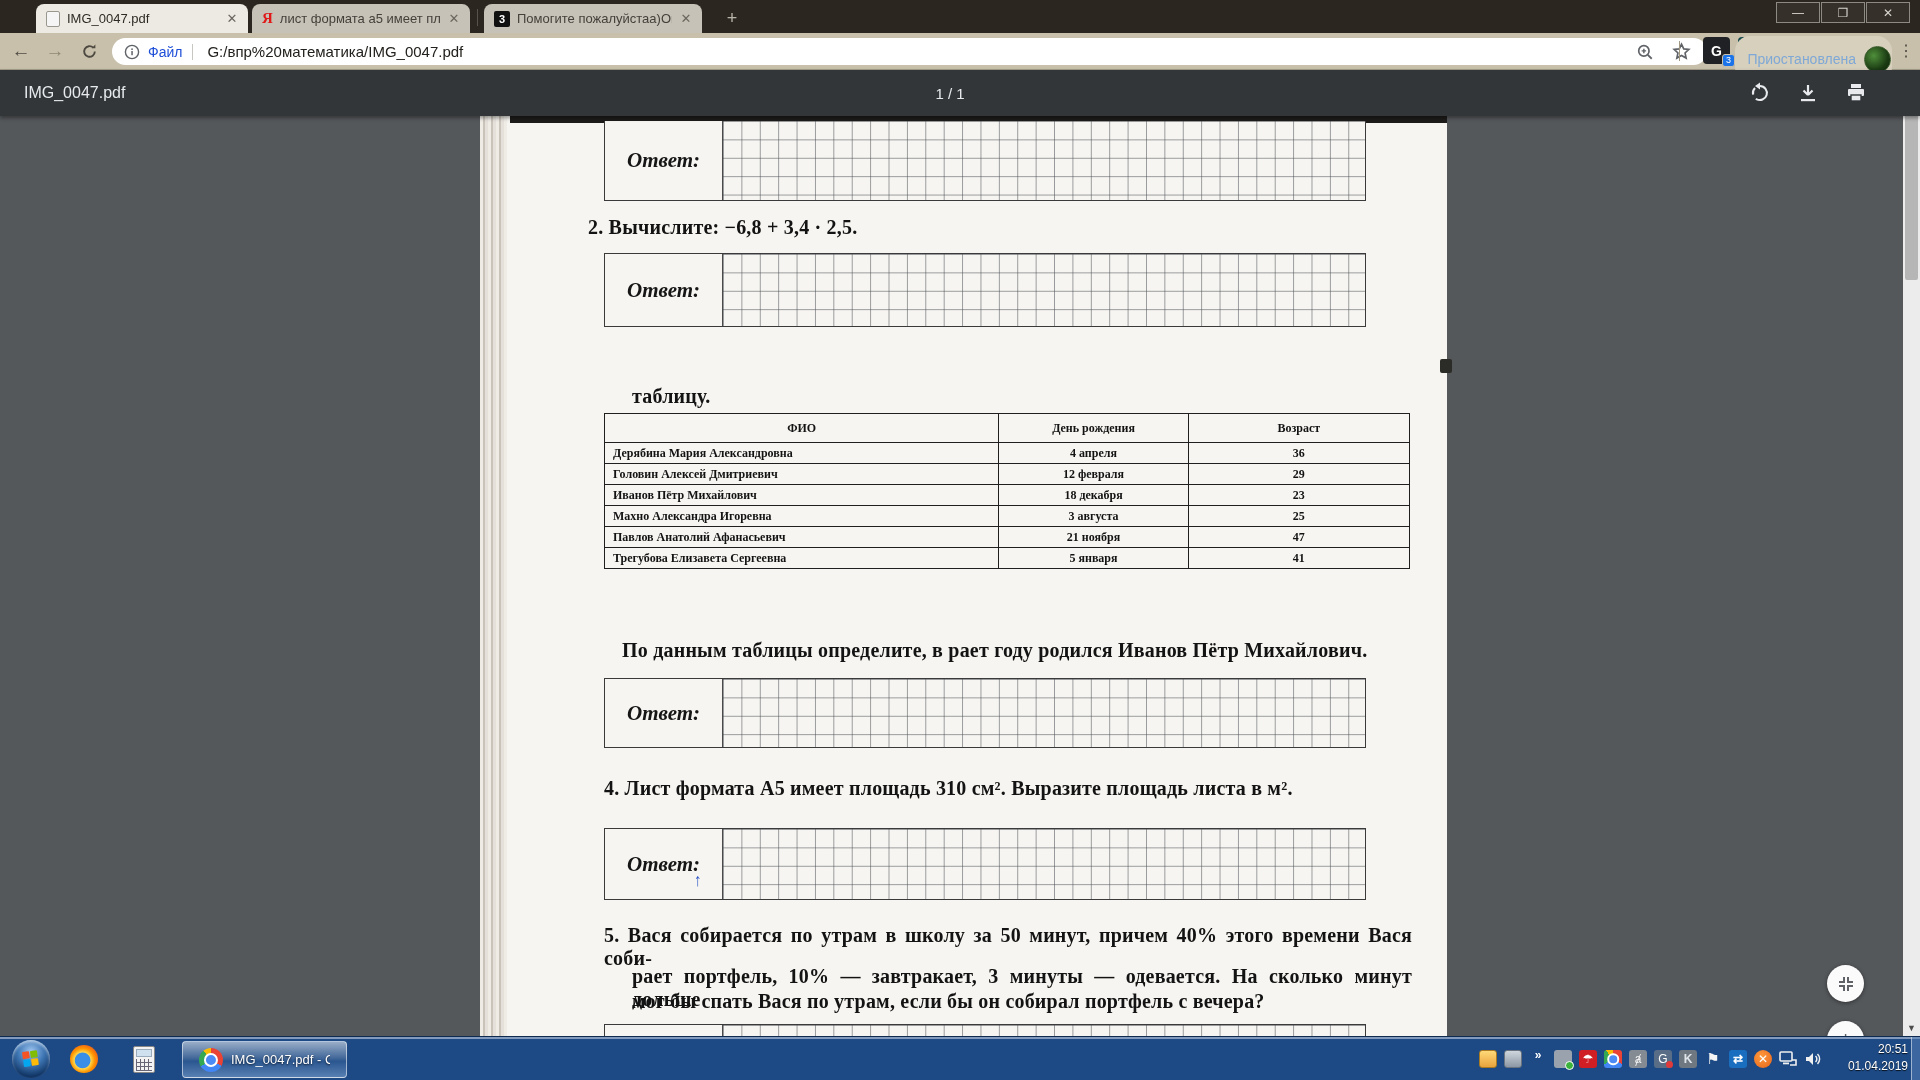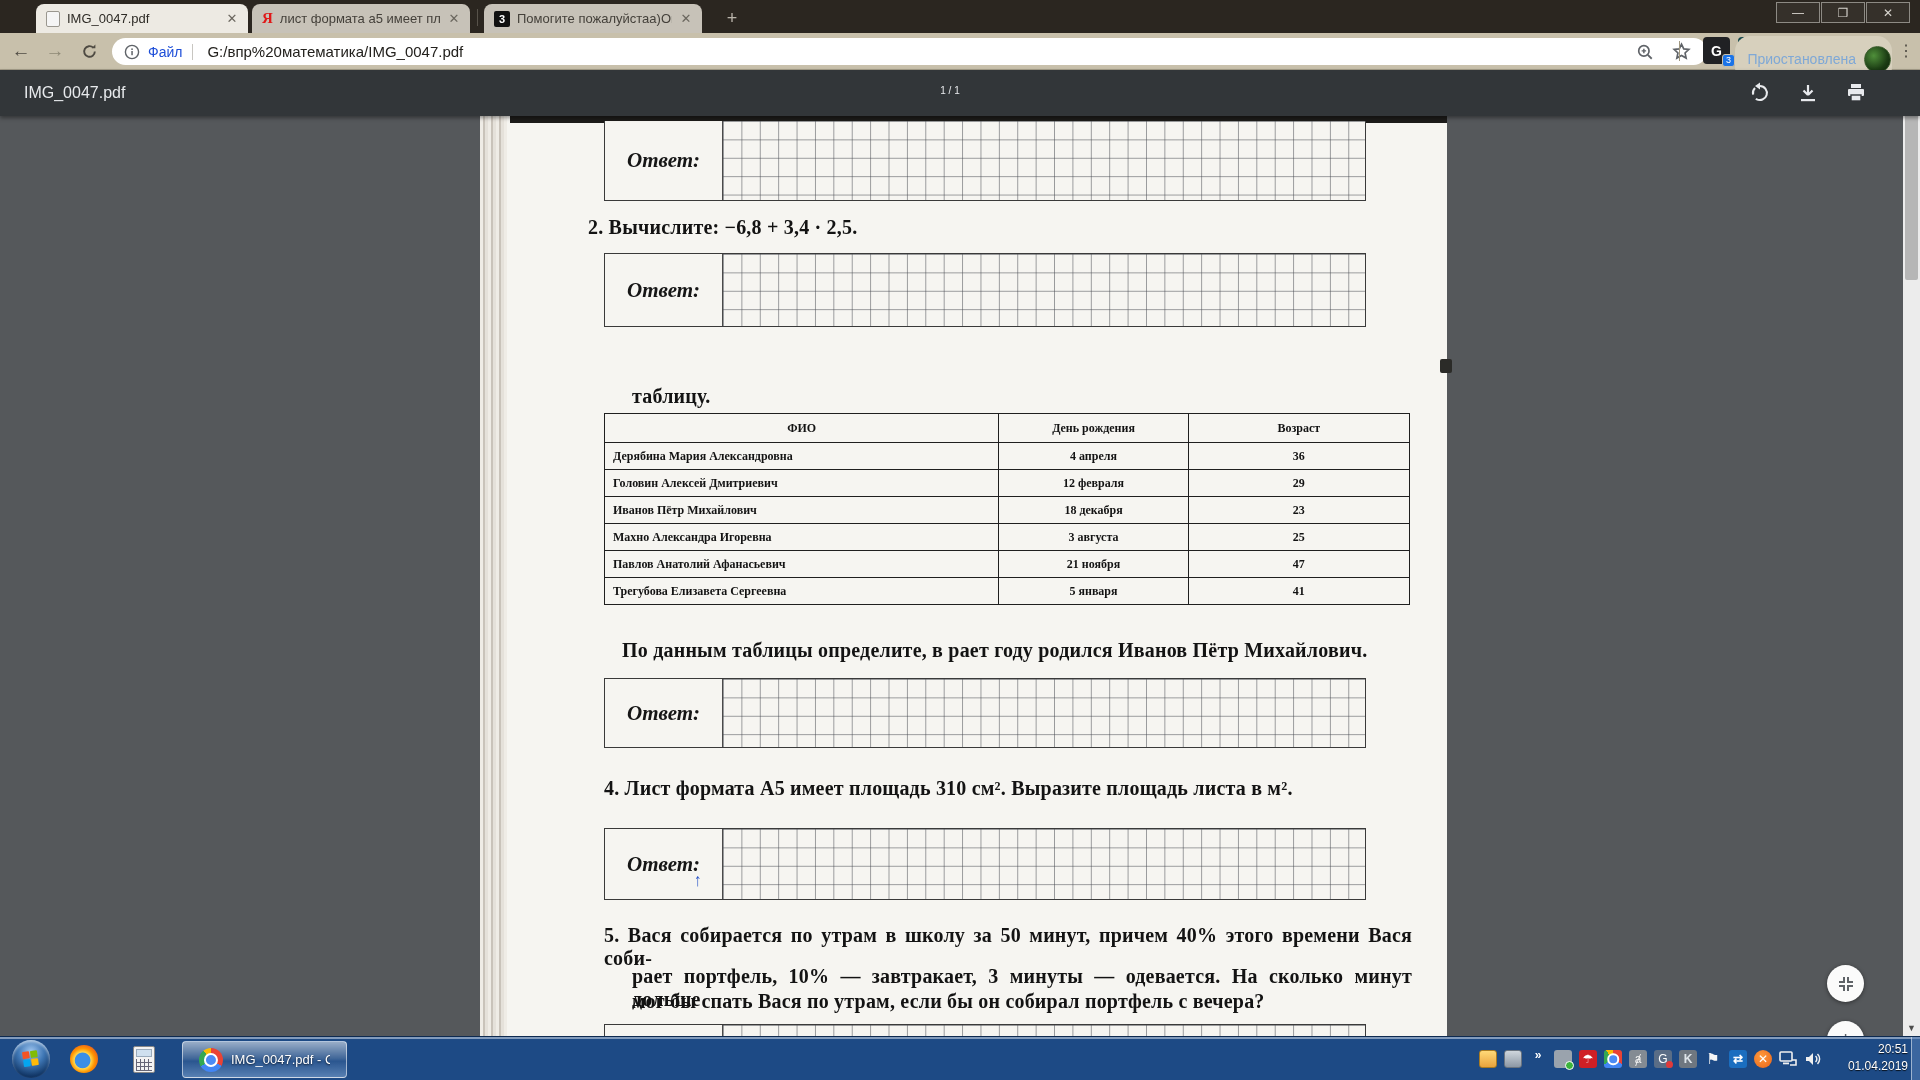--- a/index.html
+++ b/index.html
@@ -30,40 +30,40 @@
   .ext { top:4px; width:27px; height:27px; border-radius:4px; display:flex; align-items:center; justify-content:center; position:absolute; }
   .badge { position:absolute; right:-5px; bottom:-3px; background:#1a73e8; color:#fff; font-size:9px; line-height:11px; padding:0 3px; border-radius:3px; border:1px solid #c8c0ab; }
   #profile-chip { right:28px; top:3px; height:46px; background:#d7d0bd; border-radius:15px; display:flex; align-items:center; padding:0 1px 0 12px; }
   #profile-chip span { color:#7fa8d6; font-size:14px; margin-right:8px; }
   #avatar { width:27px; height:27px; border-radius:50%; background:radial-gradient(circle at 35% 35%, #4f8f3a, #1c3d14 60%, #0c1f08); border:1px solid #3a5c2c; }
   #menu-dots { right:4px; top:8px; color:#4e4a42; font-size:16px; letter-spacing:0; width:20px; text-align:center; }
 
   
   #pdfbar { left:0; top:70px; width:1920px; height:46px; background:#323639; box-shadow:0 2px 4px rgba(0,0,0,.4); z-index:5; }
   #pdfname { left:24px; top:14px; color:#e8eaed; font-size:16px; }
-  #pagenum { left:0; top:15px; width:1900px; text-align:center; color:#e8eaed; font-size:10px; }
+  #pagenum { left:0; top:15px; width:1900px; text-align:center; color:#e8eaed; font-size:15px; }
   .pdficon { top:11px; width:24px; height:24px; }
   #content { left:0; top:116px; width:1920px; height:920px; background:#55585b; overflow:hidden; }
 
   
   #page { left:480px; top:0; width:967px; height:921px; background:#f6f5f1; overflow:hidden; }
   #binding { left:0; top:0; width:27px; height:921px;
     background:repeating-linear-gradient(90deg,#efece6 0 3px,#c9c3ba 3px 5px,#e5e1da 5px 8px); }
   #topband { left:30px; top:0; width:937px; height:7px; background:#1d1c1a; }
   .ansbox { left:124px; width:762px; border:1.5px solid #3a3a3a; display:flex; background:#f6f5f1;font-style:italic; }
   .anslabel { width:118px; border-right:1.4px solid #4a4a4a; display:flex; align-items:center; justify-content:center;
     font-family:"Liberation Serif",serif; font-size:21px; font-weight:700; color:#161616; }
   .ansgrid { flex:1;
     background-image:linear-gradient(to right, rgba(75,78,84,.55) 1px, transparent 1px),
                      linear-gradient(to bottom, rgba(75,78,84,.55) 1px, transparent 1px);
     background-size:18.4px 18.4px; }
   .ptext { font-family:"Liberation Serif",serif; font-size:20px; font-weight:700; color:#131313; letter-spacing:.2px; white-space:nowrap; }
   .just { white-space:normal; text-align:justify; text-align-last:justify; width:808px; }
   #qtable { left:124px; top:297px; width:806px; border-collapse:collapse; font-family:"Liberation Serif",serif; font-size:12px; font-weight:700; color:#131313; }
-  #qtable td,#qtable th { border:1.6px solid #1f1f1f; height:27px; padding:0; }
+  #qtable td,#qtable th { border:1.6px solid #1f1f1f; height:21px; padding:0; }
   #qtable th { height:29px; text-align:center; }
   #qtable td.c1 { padding-left:8px; text-align:left; width:49%; }
   #qtable td.c2 { text-align:center; width:23.5%; }
   #qtable td.c3 { text-align:center; width:27.5%; }
   #bookmark-notch { left:1440px; top:243px; width:12px; height:14px; background:#2b2b28; border-radius:2px; }
   #penmark { left:214px; top:755px; color:#2a55c8; font-size:15px; font-weight:bold; transform:scaleY(1.2); }
 
   .fab { left:1827px; width:37px; height:37px; border-radius:50%; background:#fbfbfb; box-shadow:0 1px 4px rgba(0,0,0,.45);
     display:flex; align-items:center; justify-content:center; color:#5f6368; font-size:20px; }
 

